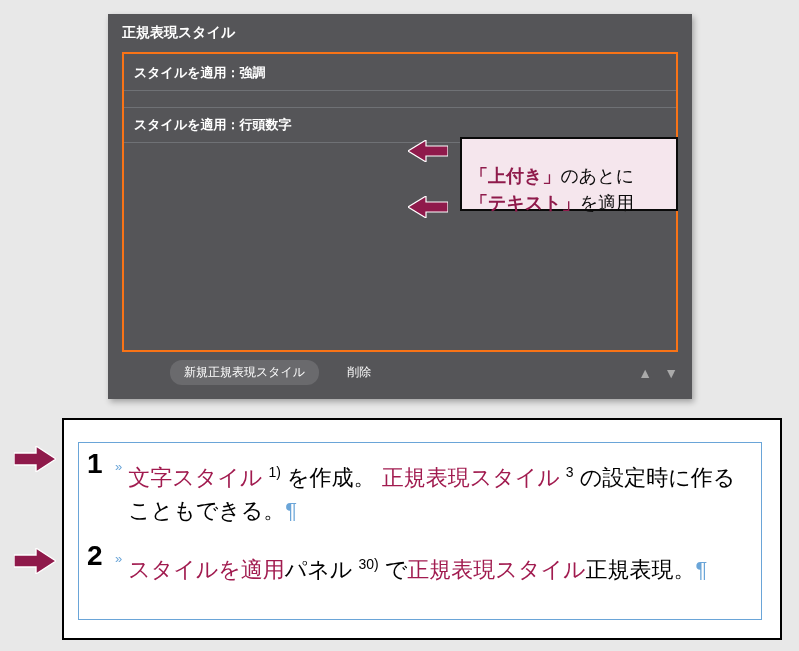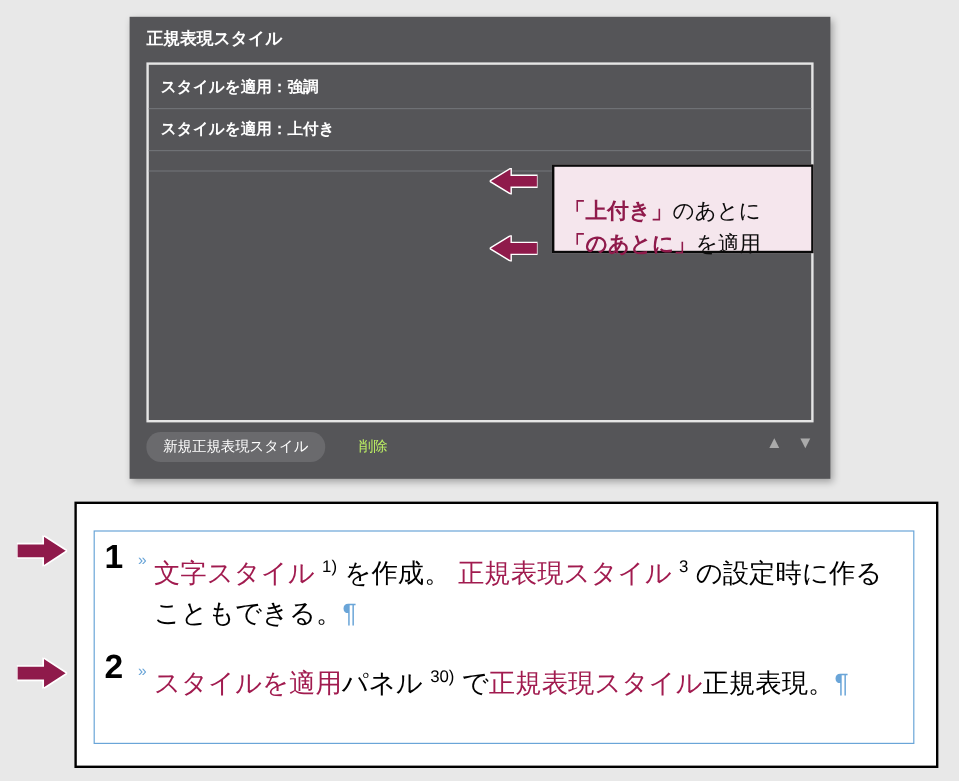--- a/index.html
+++ b/index.html
@@ -21,21 +21,21 @@
       box-shadow: 2px 3px 6px rgba(0,0,0,0.3);
     }
     .panel-title {
       color: #fff;
       font-size: 14px;
       font-weight: bold;
       padding: 10px 14px 10px;
     }
     .style-list {
       margin: 0 14px;
-      border: 2px solid #e5e5e5;
+      border: 2px solid #f97316;
       height: 300px;
       background: #555558;
       padding: 4px 10px 6px;
       color: #fff;
     }
     .style-block { padding: 6px 0; }
     .style-apply {
       font-size: 13px;
       font-weight: bold;
     }
@@ -44,35 +44,36 @@
       font-weight: bold;
       padding-left: 48px;
       margin-top: 6px;
     }
     .divider {
       border-top: 1px solid #6f7175;
       margin: 2px -10px;
     }
     .panel-footer {
       display: flex;
-      align-items: flex-start;
+      align-items: center;
       padding: 8px 14px 0;
+      margin-left: 48px;
     }
     .btn-new {
       background: #6a6a6d;
       color: #fff;
       border: none;
       border-radius: 12px;
       padding: 4px 14px;
       font-size: 12px;
       cursor: pointer;
     }
     .btn-delete {
       background: transparent;
-      color: #bef264;
+      color: #ffffff;
       border: none;
       padding: 4px 20px;
       font-size: 12px;
       margin-left: 8px;
     }
     .arrow-icons {
       margin-left: auto;
       color: #aaa;
       display: flex;
       gap: 12px;
@@ -160,27 +161,27 @@
   <div class="style-list">
 
     <div class="style-block">
       <div class="style-apply">
         <span>スタイルを適用：</span><span>強調</span>
       </div>
     </div>
     <div class="divider"></div>
 
     <div class="style-block">
+    </div>
+    <div class="divider"></div>
+
+    <div class="style-block">
       <div class="style-apply">
-        <span>スタイルを適用：</span><span>上付き</span>
+        <span>スタイルを適用：</span><span>行頭数字</span>
       </div>
-    </div>
-    <div class="divider"></div>
-
-    <div class="style-block">
     </div>
     <div class="divider"></div>
 
   </div>
   <div class="panel-footer">
     <button class="btn-new">新規正規表現スタイル</button>
     <button class="btn-delete">削除</button>
     <div class="arrow-icons">
       <span>▲</span>
       <span>▼</span>
@@ -194,21 +195,21 @@
     </svg>
 </div>
 <div class="callout-arrow" style="left:408px; top:196px;">
   <svg viewBox="0 0 40 22">
       <polygon points="0,11 18,0 18,6 40,6 40,16 18,16 18,22" fill="#8f1a4b" stroke="#fff" stroke-width="1.2"></polygon>
     </svg>
 </div>
 
 <div class="anno-box">
   <span class="hlq">「上付き」</span><span>のあとに</span><br>
-  <span class="hlq">「のあとに」</span><span>を適用</span>
+  <span class="hlq">「テキスト」</span><span>を適用</span>
 </div>
 
 <div class="doc">
   <div class="tframe">
 
     <div class="step">
       <span class="step-num">1</span>
       <span class="step-mark">»</span>
       <span class="step-body">
         <span class="emph">文字スタイル</span>

